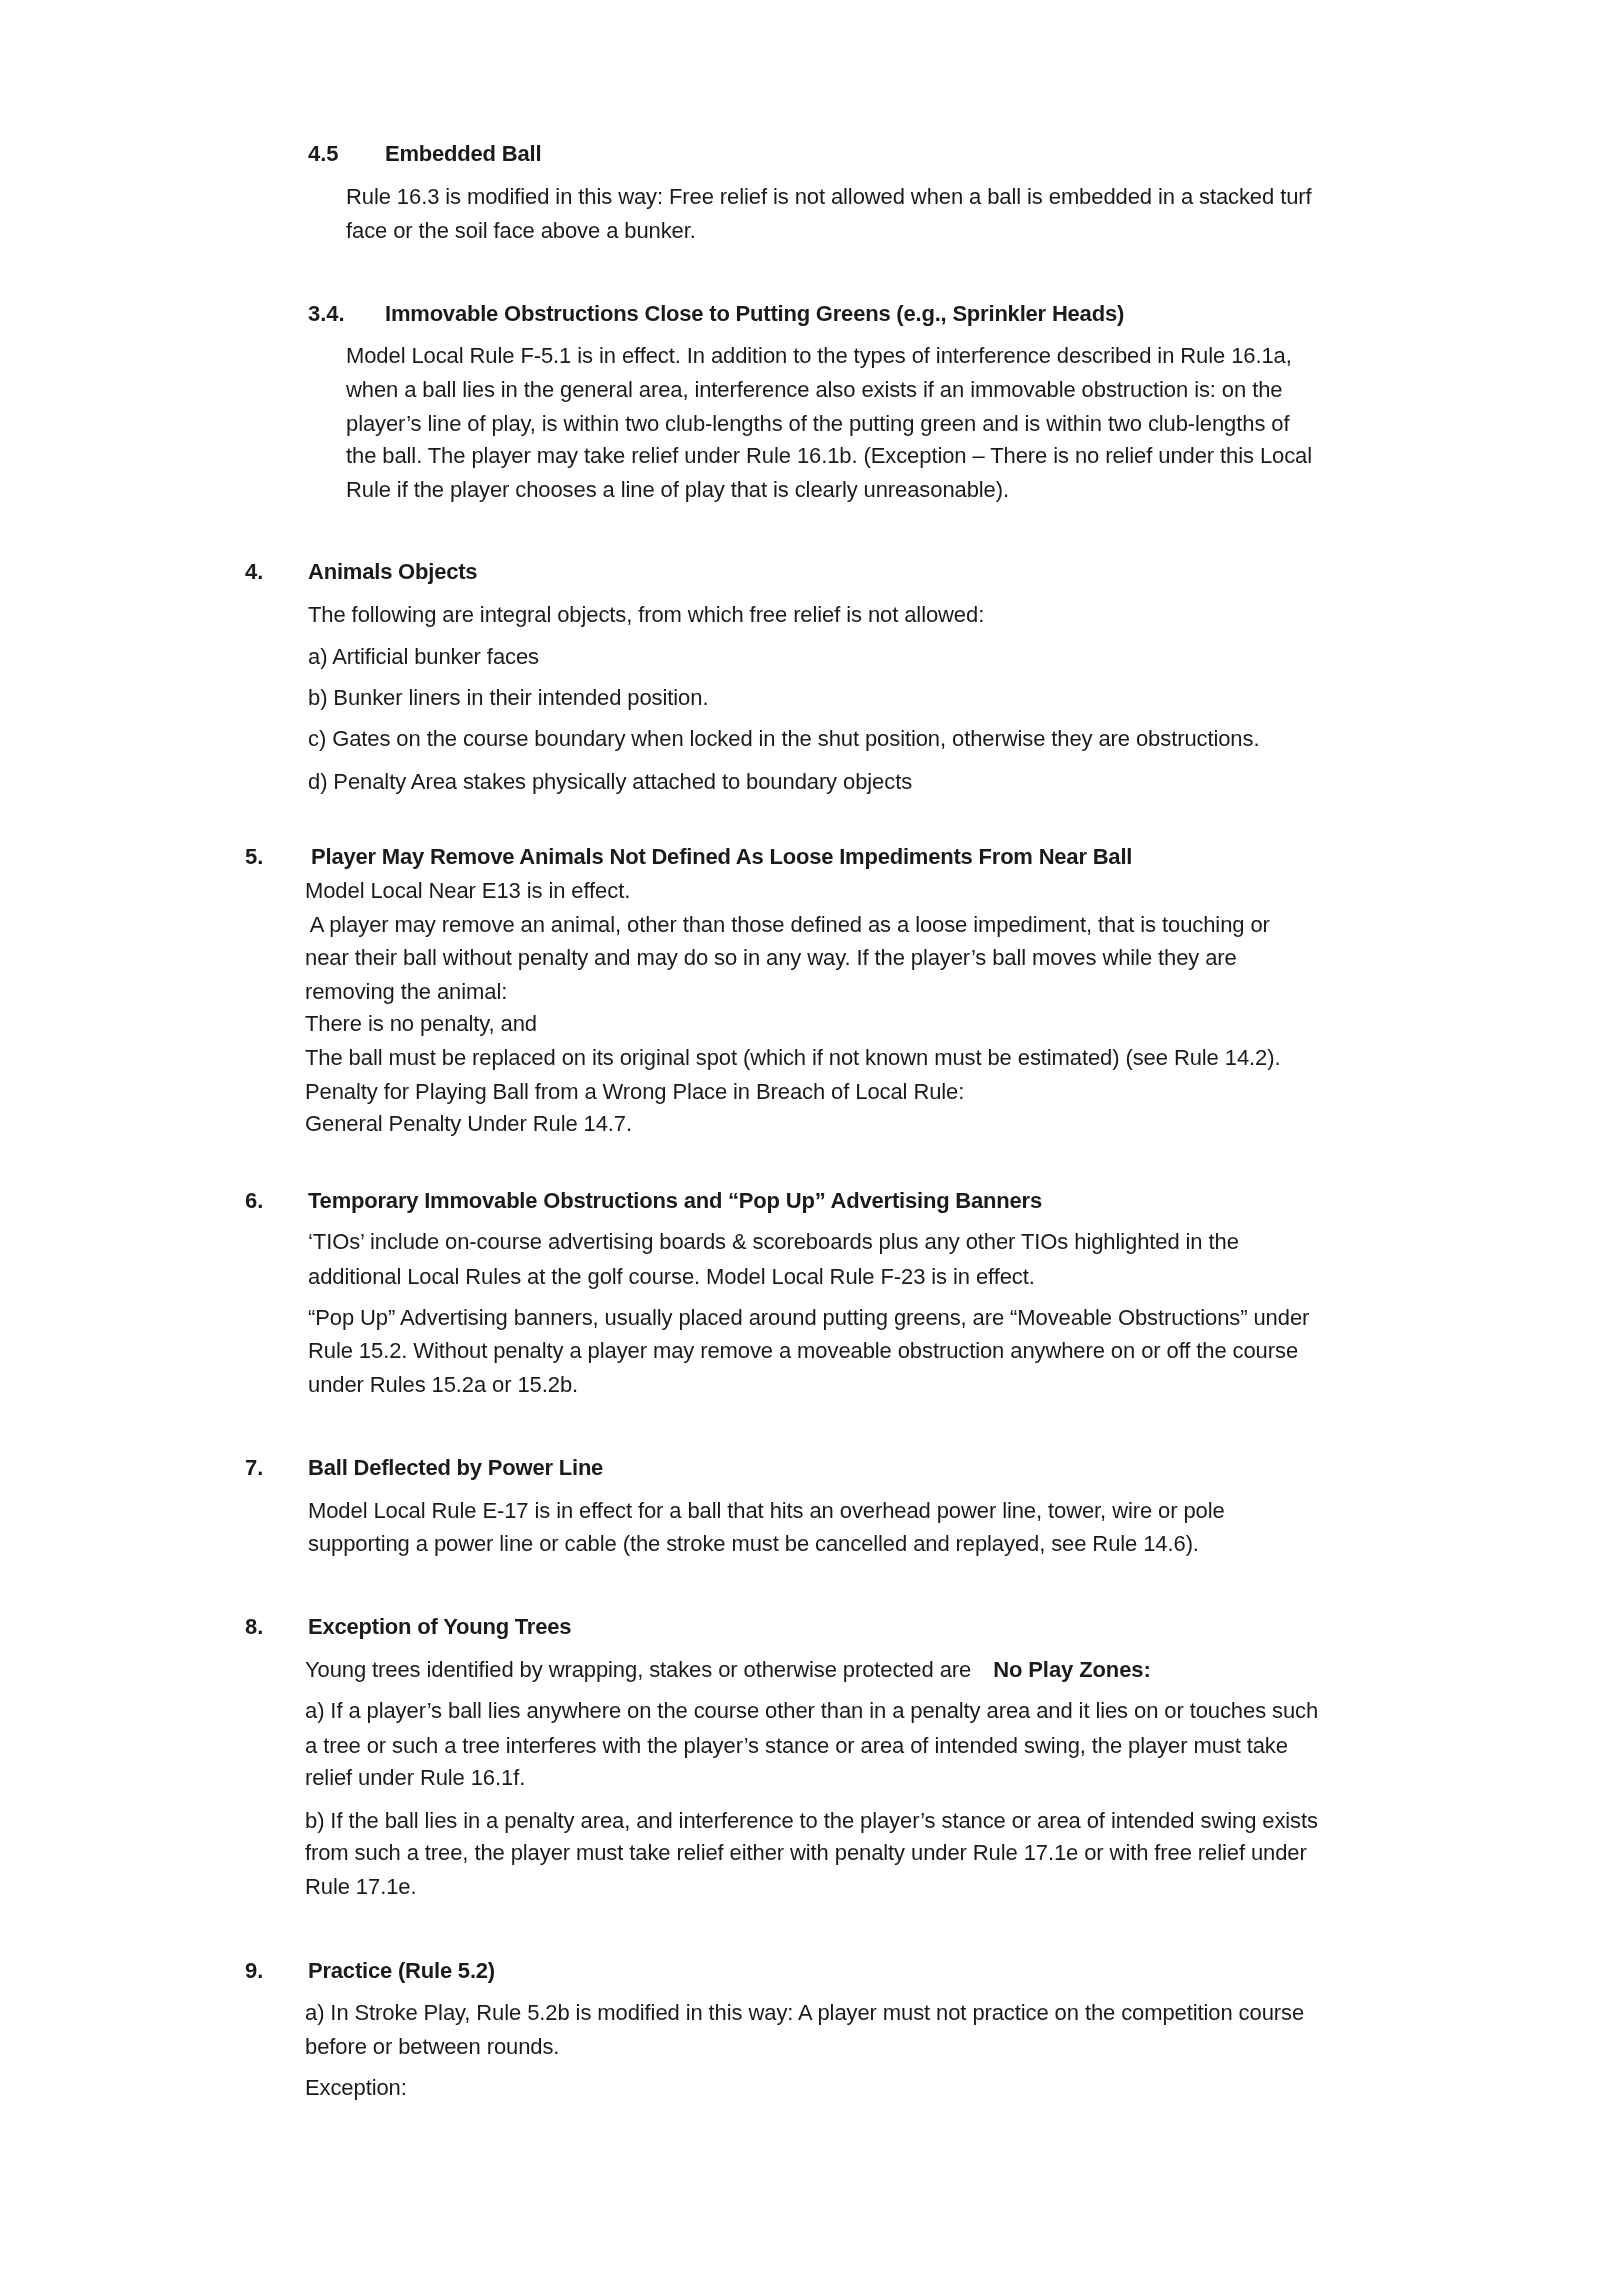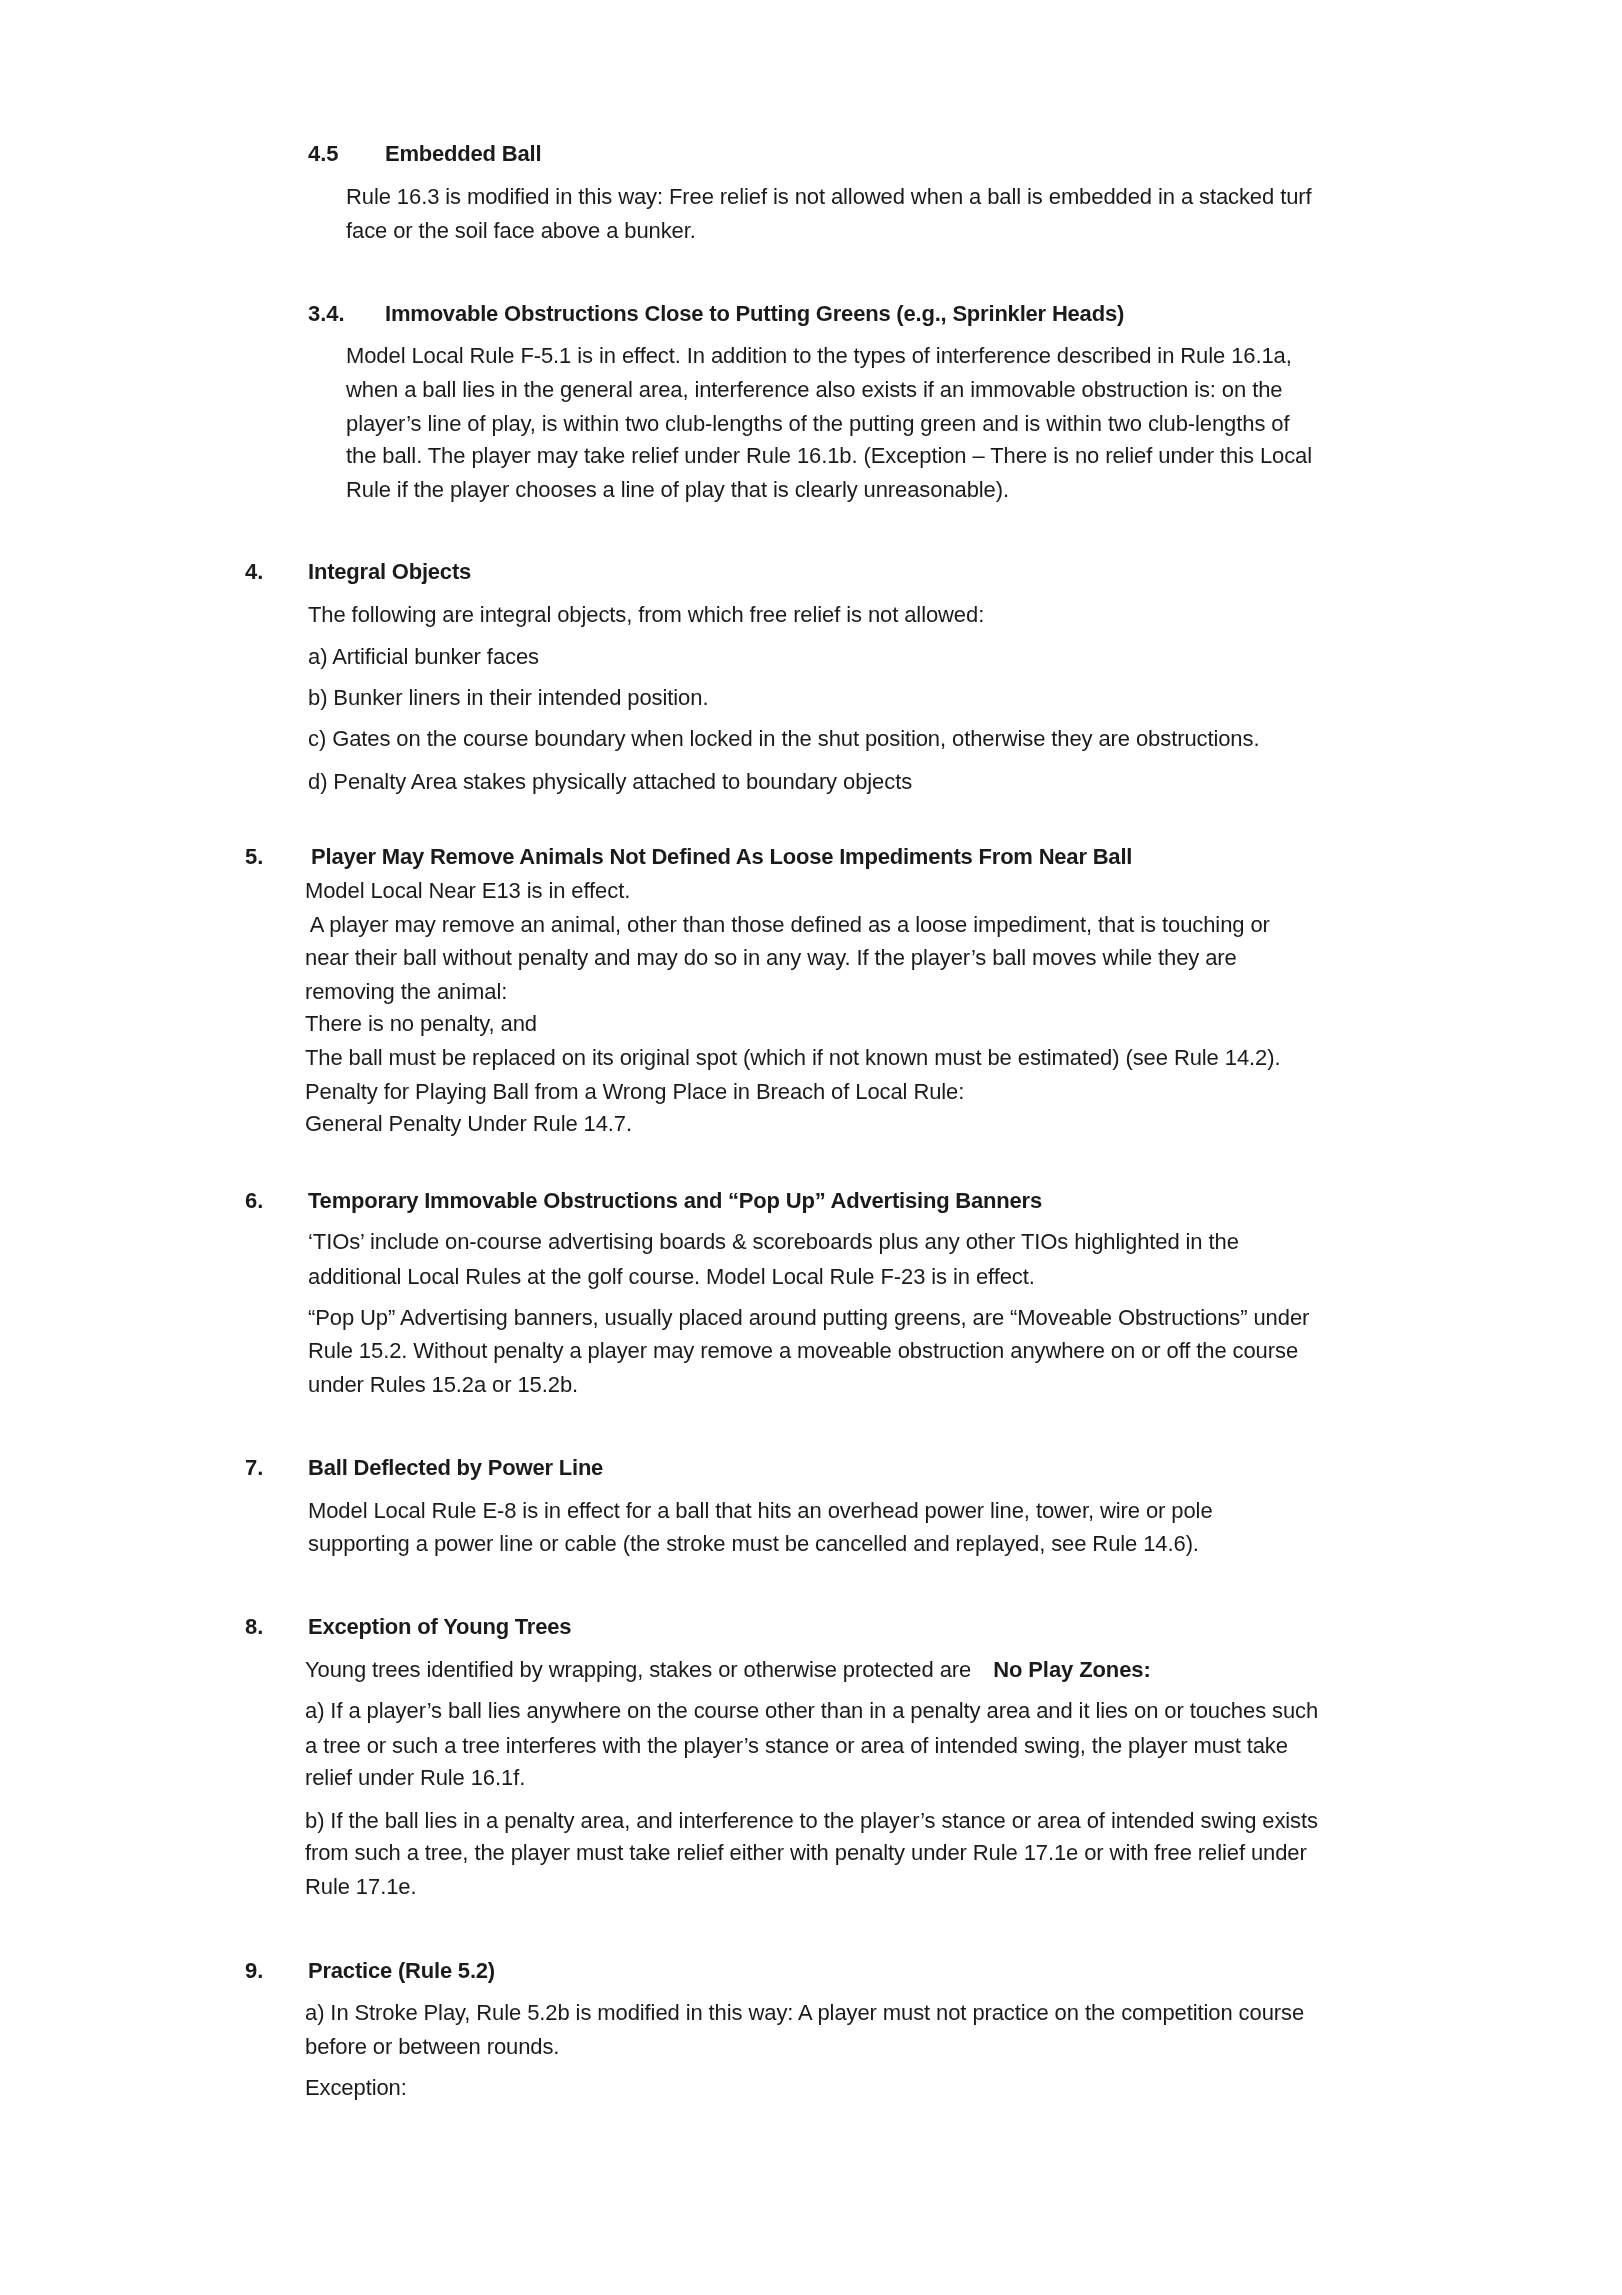--- a/index.html
+++ b/index.html
@@ -26,21 +26,21 @@
   <span class="ln hd" style="left:385px;top:300px">Immovable Obstructions Close to Putting Greens (e.g., Sprinkler Heads)</span>
   <span class="ln body" style="left:346px;top:342px">Model Local Rule F-5.1 is in effect. In addition to the types of interference described in Rule 16.1a,</span>
   <span class="ln body" style="left:346px;top:376px">when a ball lies in the general area, interference also exists if an immovable obstruction is: on the</span>
   <span class="ln body" style="left:346px;top:410px">player’s line of play, is within two club-lengths of the putting green and is within two club-lengths of</span>
   <span class="ln body" style="left:346px;top:442px">the ball. The player may take relief under Rule 16.1b. (Exception – There is no relief under this Local</span>
   <span class="ln body" style="left:346px;top:476px">Rule if the player chooses a line of play that is clearly unreasonable).</span>
 </div>
 
 <div>
   <span class="ln num" style="left:245px;top:558px">4.</span>
-  <span class="ln hd" style="left:308px;top:558px">Integral Objects</span>
+  <span class="ln hd" style="left:308px;top:558px">Animals Objects</span>
   <span class="ln body" style="left:308px;top:601px">The following are integral objects, from which free relief is not allowed:</span>
   <span class="ln body" style="left:308px;top:643px">a) Artificial bunker faces</span>
   <span class="ln body" style="left:308px;top:684px">b) Bunker liners in their intended position.</span>
   <span class="ln body" style="left:308px;top:725px">c) Gates on the course boundary when locked in the shut position, otherwise they are obstructions.</span>
   <span class="ln body" style="left:308px;top:768px">d) Penalty Area stakes physically attached to boundary objects</span>
 </div>
 
 <div>
   <span class="ln num" style="left:245px;top:843px">5.</span>
   <span class="ln hd" style="left:311px;top:843px">Player May Remove Animals Not Defined As Loose Impediments From Near Ball</span>
@@ -60,21 +60,21 @@
   <span class="ln body" style="left:308px;top:1228px">‘TIOs’ include on-course advertising boards &amp; scoreboards plus any other TIOs highlighted in the</span>
   <span class="ln body" style="left:308px;top:1263px">additional Local Rules at the golf course. Model Local Rule F-23 is in effect.</span>
   <span class="ln body" style="left:308px;top:1304px">“Pop Up” Advertising banners, usually placed around putting greens, are “Moveable Obstructions” under</span>
   <span class="ln body" style="left:308px;top:1337px">Rule 15.2. Without penalty a player may remove a moveable obstruction anywhere on or off the course</span>
   <span class="ln body" style="left:308px;top:1371px">under Rules 15.2a or 15.2b.</span>
 </div>
 
 <div>
   <span class="ln num" style="left:245px;top:1454px">7.</span>
   <span class="ln hd" style="left:308px;top:1454px">Ball Deflected by Power Line</span>
-  <span class="ln body" style="left:308px;top:1497px">Model Local Rule E-8 is in effect for a ball that hits an overhead power line, tower, wire or pole</span>
+  <span class="ln body" style="left:308px;top:1497px">Model Local Rule E-17 is in effect for a ball that hits an overhead power line, tower, wire or pole</span>
   <span class="ln body" style="left:308px;top:1530px">supporting a power line or cable (the stroke must be cancelled and replayed, see Rule 14.6).</span>
 </div>
 
 <div>
   <span class="ln num" style="left:245px;top:1613px">8.</span>
   <span class="ln hd" style="left:308px;top:1613px">Exception of Young Trees</span>
   <span class="ln body" style="left:305px;top:1656px;white-space:pre"><span>Young trees identified by wrapping, stakes or otherwise protected are </span><b class="inl">No Play Zones:</b></span>
   <span class="ln body" style="left:305px;top:1697px">a) If a player’s ball lies anywhere on the course other than in a penalty area and it lies on or touches such</span>
   <span class="ln body" style="left:305px;top:1732px">a tree or such a tree interferes with the player’s stance or area of intended swing, the player must take</span>
   <span class="ln body" style="left:305px;top:1764px">relief under Rule 16.1f.</span>

